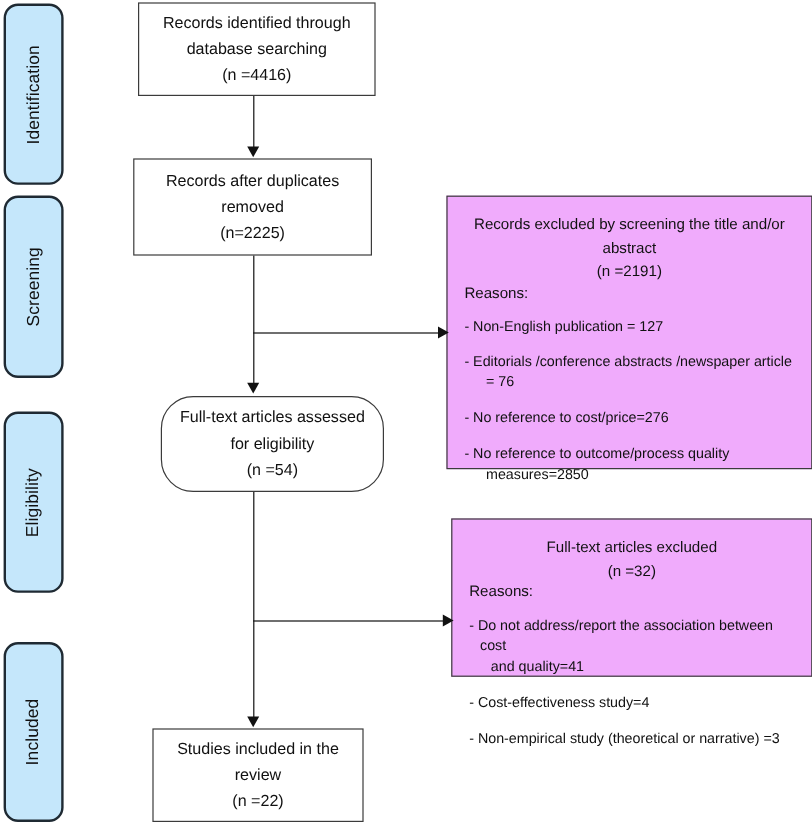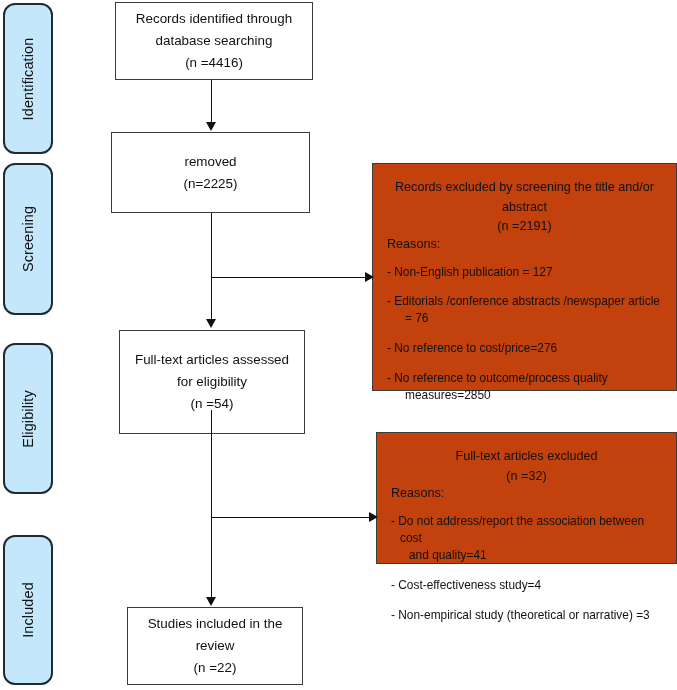--- a/index.html
+++ b/index.html
@@ -51,21 +51,21 @@
     font-size: 13.4px;
     color: #111111;
     line-height: 1.62;
     padding: 20px 8px;
   }
   .flow-box .line { display: block; }
 
   
   .excl-box {
     position: absolute;
-    background: #c2410c;
+    background: #f0abfc;
     border: 1.6px solid #3b3b3b;
     box-sizing: border-box;
     font-size: 12.2px;
     color: #111111;
     padding: 14px 14px 10px 14px;
   }
   .excl-head {
     text-align: center;
     line-height: 1.55;
     font-size: 12.6px;
@@ -126,25 +126,26 @@
     <span class="stage-label">Included</span>
   </div>
 
   <div class="flow-box" style="left:115px; top:2px; width:198px; height:78px;">
     <span class="line">Records identified through</span>
     <span class="line">database searching</span>
     <span class="line">(n =4416)</span>
   </div>
 
   <div class="flow-box" style="left:111px; top:132px; width:199px; height:81px;">
+    <span class="line">Records after duplicates</span>
     <span class="line">removed</span>
     <span class="line">(n=2225)</span>
   </div>
 
-  <div class="flow-box" style="left:119px; top:330px; width:186px; height:104px;">
+  <div class="flow-box" style="left:134px; top:330px; width:186px; height:80px;border-radius:27px;">
     <span class="line">Full-text articles assessed</span>
     <span class="line">for eligibility</span>
     <span class="line">(n =54)</span>
   </div>
 
   <div class="flow-box" style="left:127px; top:607px; width:176px; height:78px;">
     <span class="line">Studies included in the</span>
     <span class="line">review</span>
     <span class="line">(n =22)</span>
   </div>

